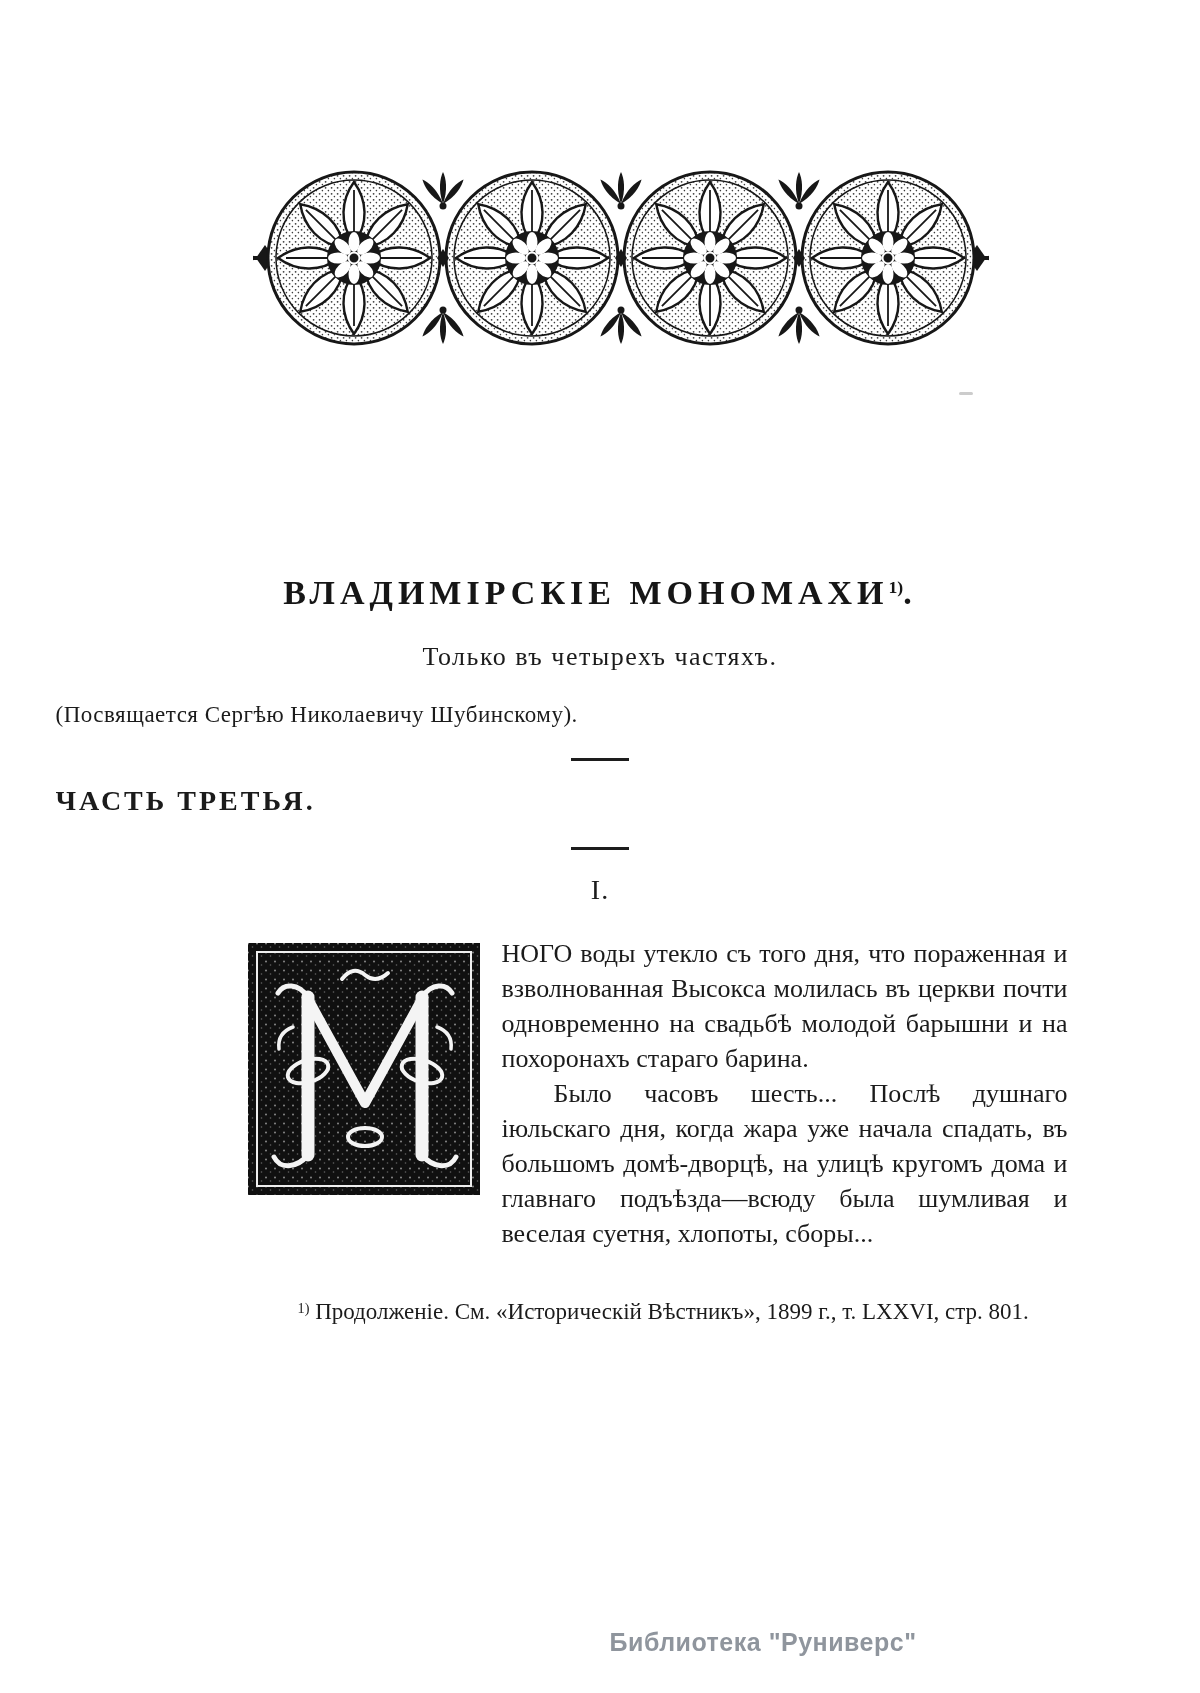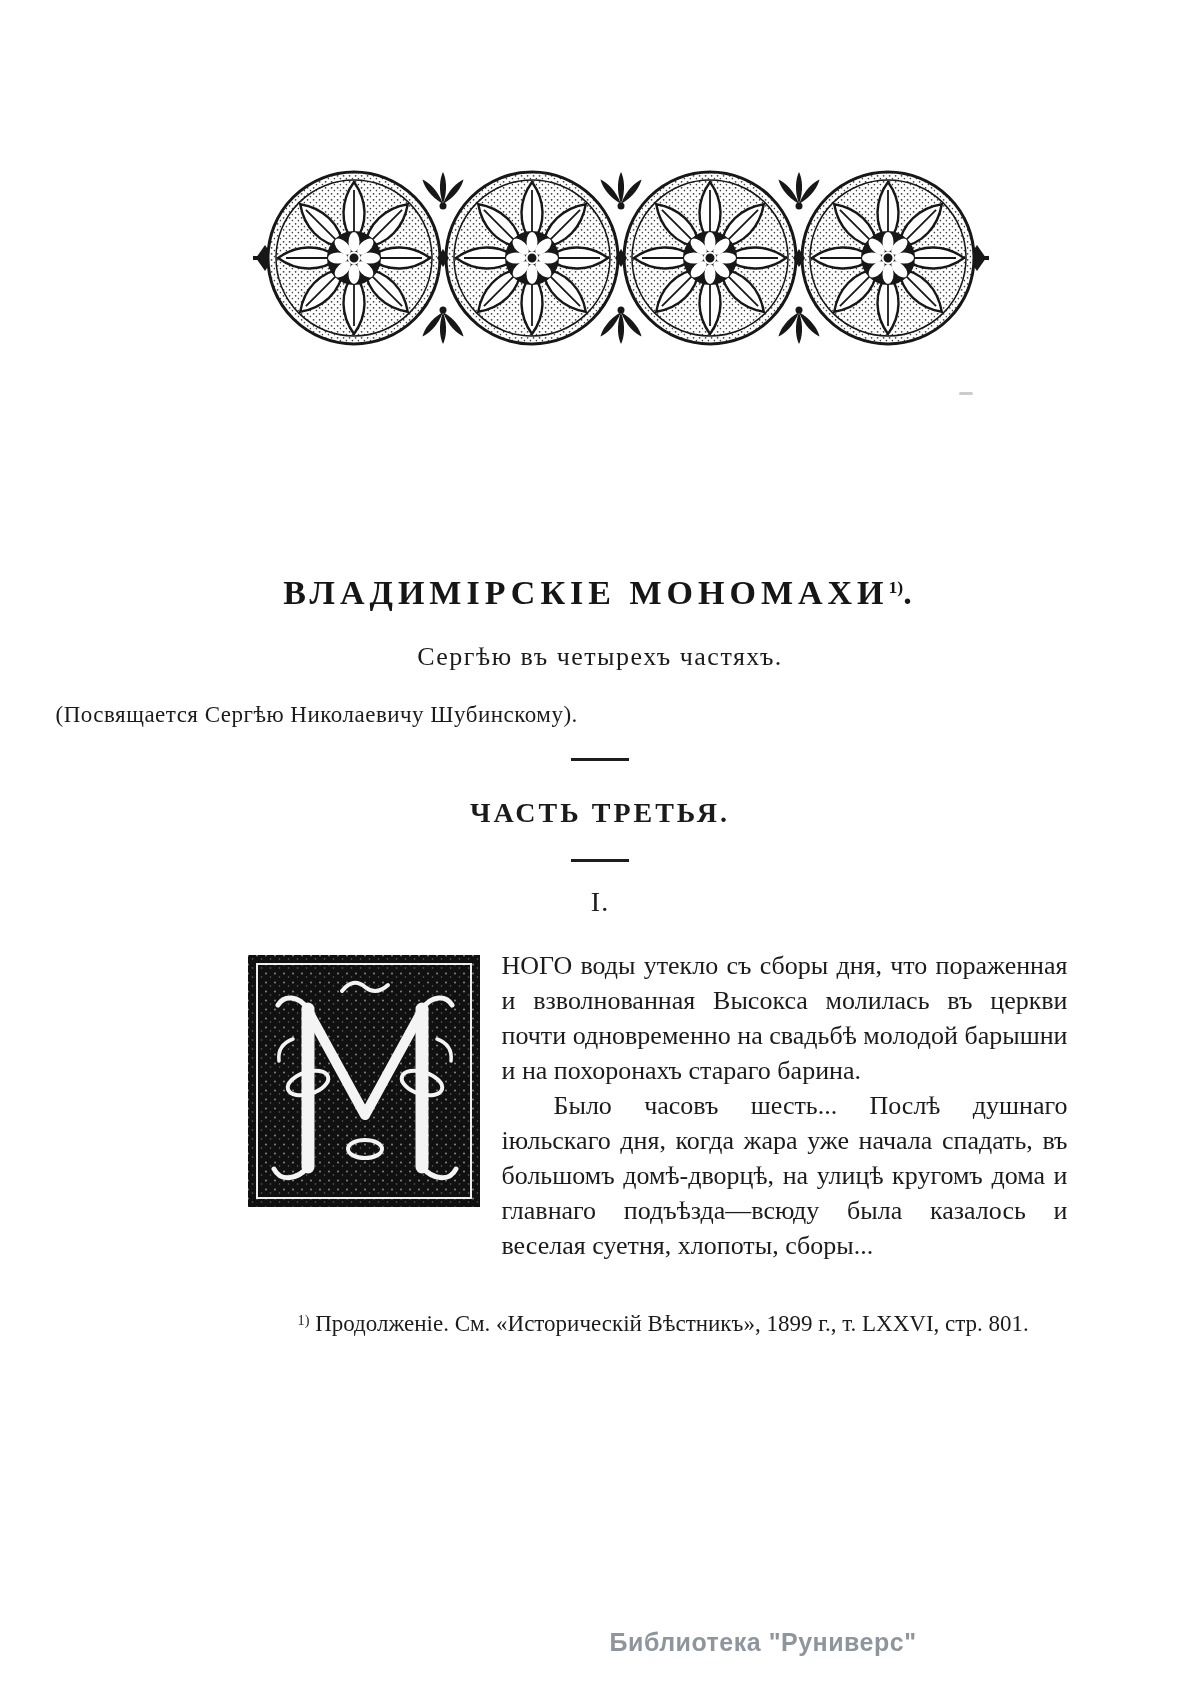--- a/index.html
+++ b/index.html
@@ -47,22 +47,22 @@
     font-size: 23px;
     letter-spacing: 0.5px;
   }
   .rule {
     width: 58px;
     height: 3px;
     background: #1d1d1d;
     margin: 30px auto 0;
   }
   .part {
-    margin-top: 36px;
-    text-align: center;
+    margin-top: 24px;
+    text-align: left;
     font-size: 28px;
     font-weight: 700;
     letter-spacing: 3px;
   }
   .chapter {
     margin-top: 24px;
     text-align: center;
     font-size: 28px;
     letter-spacing: 1px;
   }
@@ -186,21 +186,21 @@
       <use href="#rosette" transform="translate(457,98)"></use>
       <use href="#rosette" transform="translate(635,98)"></use>
       <use href="#junction" transform="translate(190,98)"></use>
       <use href="#junction" transform="translate(368,98)"></use>
       <use href="#junction" transform="translate(546,98)"></use>
     </svg>
   </div>
 
   <h1 class="title"><span>ВЛАДИМІРСКІЕ МОНОМАХИ</span><sup>1)</sup><span>.</span></h1>
 
-  <div class="subtitle">Сергѣю въ четырехъ частяхъ.</div>
+  <div class="subtitle">Только въ четырехъ частяхъ.</div>
 
   <div class="dedication">(Посвящается Сергѣю Николаевичу Шубинскому).</div>
 
   <div class="rule"></div>
 
   <h2 class="part">ЧАСТЬ ТРЕТЬЯ.</h2>
 
   <div class="rule"></div>
 
   <div class="chapter">I.</div>
@@ -229,22 +229,22 @@
           <ellipse cx="62" cy="130" rx="21" ry="11" stroke-width="4" transform="rotate(-18 62 130)"></ellipse>
           <ellipse cx="176" cy="130" rx="21" ry="11" stroke-width="4" transform="rotate(18 176 130)"></ellipse>
           <ellipse cx="119" cy="196" rx="17" ry="9" stroke-width="4"></ellipse>
           <path d="M96,38 q11,-14 23,-4 q11,9 23,-2" stroke-width="4"></path>
           <path d="M47,86 q-16,6 -14,22" stroke-width="3.5"></path>
           <path d="M191,86 q16,6 14,22" stroke-width="3.5"></path>
         </g>
       </svg>
     </span>
 
-    <p>НОГО воды утекло съ сборы дня, что пораженная и взволнованная Высокса молилась въ церкви почти одновременно на свадьбѣ молодой барышни и на похоронахъ стараго барина.</p>
-    <p class="indent">Было часовъ шесть... Послѣ душнаго іюльскаго дня, когда жара уже начала спадать, въ большомъ домѣ-дворцѣ, на улицѣ кругомъ дома и главнаго подъѣзда—всюду была казалось и веселая суетня, хлопоты, сборы...</p>
+    <p>НОГО воды утекло съ того дня, что пораженная и взволнованная Высокса молилась въ церкви почти одновременно на свадьбѣ молодой барышни и на похоронахъ стараго барина.</p>
+    <p class="indent">Было часовъ шесть... Послѣ душнаго іюльскаго дня, когда жара уже начала спадать, въ большомъ домѣ-дворцѣ, на улицѣ кругомъ дома и главнаго подъѣзда—всюду была шумливая и веселая суетня, хлопоты, сборы...</p>
   </div>
 
   <div class="footnote"><sup>1)</sup> <span>Продолженіе. См. «Историческій Вѣстникъ», 1899 г., т. LXXVI, стр. 801.</span></div>
 
   <div class="watermark">Библиотека "Руниверс"</div>
 
   <div class="scan-artifact"></div>
 
 </div>
 

